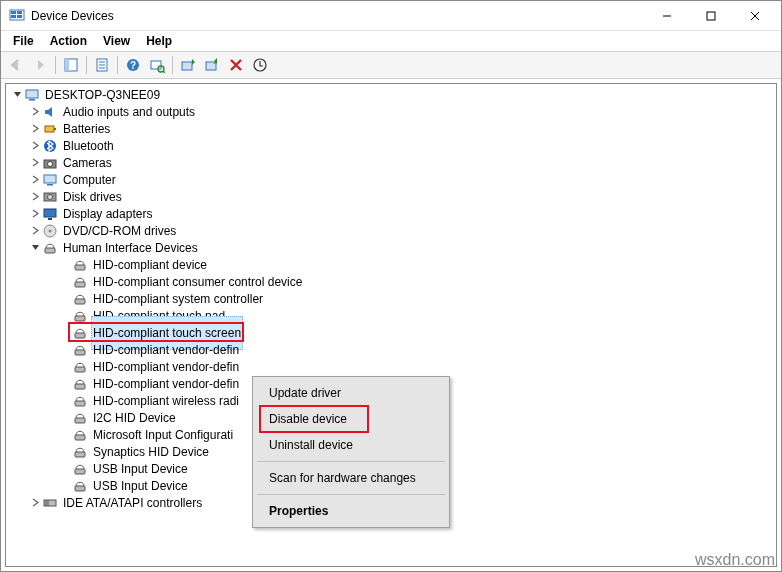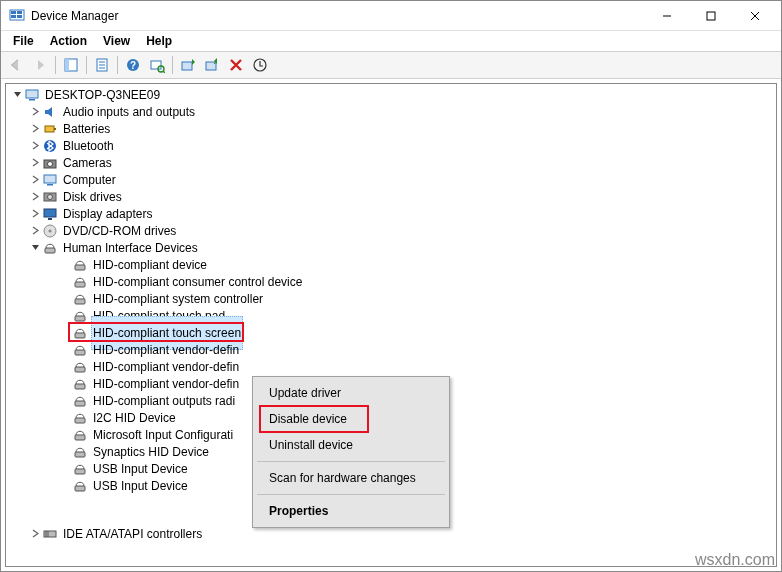--- a/index.html
+++ b/index.html
@@ -130,21 +130,21 @@
 <div class="titlebar">
   <span class="title-icon">
     <svg viewBox="0 0 16 16">
         <rect x="1" y="2" width="14" height="10" fill="#fff" stroke="#3478c0"></rect>
         <rect x="2" y="3" width="5" height="3" fill="#3478c0"></rect>
         <rect x="8" y="3" width="5" height="3" fill="#3478c0"></rect>
         <rect x="2" y="7" width="5" height="3" fill="#3478c0"></rect>
         <rect x="8" y="7" width="5" height="3" fill="#3478c0"></rect>
       </svg>
   </span>
-  <span class="title">Device Manager</span>
+  <span class="title">Device Devices</span>
   <span class="spacer"></span>
   <div class="win-btn">
     <svg width="10" height="10" viewBox="0 0 10 10">
         <line x1="1" y1="5" x2="9" y2="5" stroke="#000" stroke-width="1"></line>
       </svg>
   </div>
   <div class="win-btn">
     <svg width="10" height="10" viewBox="0 0 10 10">
         <rect x="1" y="1" width="8" height="8" fill="none" stroke="#000" stroke-width="1"></rect>
       </svg>
@@ -458,21 +458,21 @@
           <span class="node-label">HID-compliant vendor-defin</span>
         </div>
         <div class="node" style="padding-left: 52px;">
           <span class="expander"></span>
           <span class="node-icon">
             <svg viewBox="0 0 16 16">
               <rect x="3" y="8" width="10" height="5" rx="1" fill="#bbb" stroke="#555"></rect>
               <path d="M4 8 C4 3 12 3 12 8" fill="none" stroke="#555"></path>
             </svg>
           </span>
-          <span class="node-label">HID-compliant outputs radi</span>
+          <span class="node-label">HID-compliant wireless radi</span>
         </div>
         <div class="node" style="padding-left: 52px;">
           <span class="expander"></span>
           <span class="node-icon">
             <svg viewBox="0 0 16 16">
               <rect x="3" y="8" width="10" height="5" rx="1" fill="#bbb" stroke="#555"></rect>
               <path d="M4 8 C4 3 12 3 12 8" fill="none" stroke="#555"></path>
             </svg>
           </span>
           <span class="node-label">I2C HID Device</span>
@@ -510,21 +510,21 @@
         <div class="node" style="padding-left: 52px;">
           <span class="expander"></span>
           <span class="node-icon">
             <svg viewBox="0 0 16 16">
               <rect x="3" y="8" width="10" height="5" rx="1" fill="#bbb" stroke="#555"></rect>
               <path d="M4 8 C4 3 12 3 12 8" fill="none" stroke="#555"></path>
             </svg>
           </span>
           <span class="node-label">USB Input Device</span>
         </div>
-        <div class="node" style="padding-left: 22px; margin-top: 31px;">
+        <div class="node" style="padding-left: 22px;">
           <span class="expander">
             <svg viewBox="0 0 9 9">
               <path d="M2 1 L7 4.5 L2 8" fill="none" stroke="#606060" stroke-width="1.2"></path>
             </svg>
           </span>
           <span class="node-icon">
             <svg viewBox="0 0 16 16">
               <rect x="2" y="5" width="12" height="6" fill="#bbb" stroke="#555"></rect>
               <line x1="4" y1="5" x2="4" y2="11" stroke="#555"></line>
               <line x1="6" y1="5" x2="6" y2="11" stroke="#555"></line>

